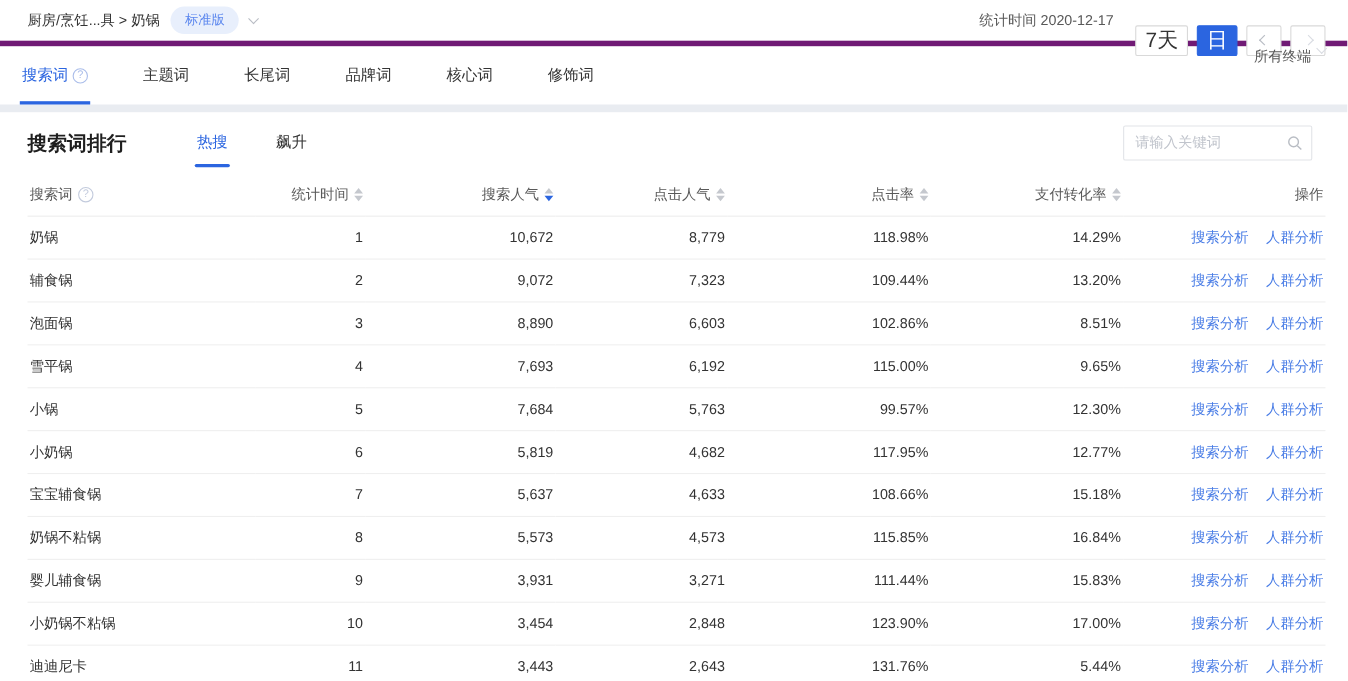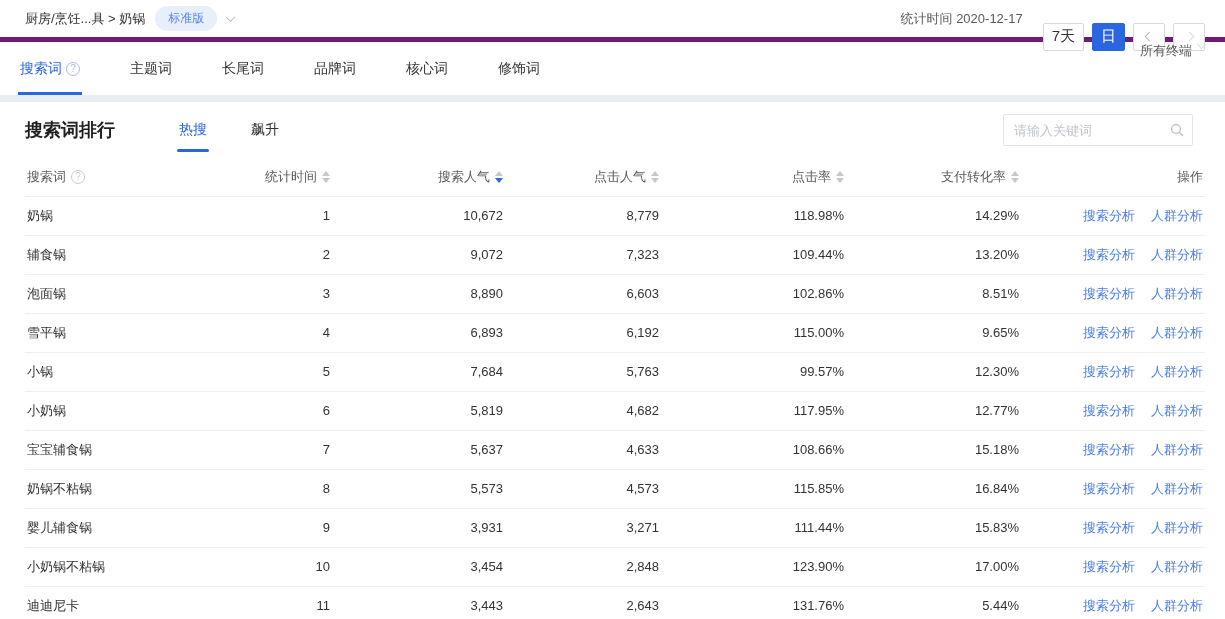--- a/index.html
+++ b/index.html
@@ -8,21 +8,21 @@
 
   
   .topbar { height:42px; display:flex; align-items:center; padding:0 20px 0 25px;
     border-bottom:5px solid #701a75; }
   .breadcrumb { font-size:13px; color:#333; display:flex; align-items:center; gap:10px; cursor:pointer; }
   .badge { background:var(--badge-bg,#e8effc); color:var(--badge-text,#5a86ee);
     font-size:12px; padding:4px 13px; border-radius:13px;font-family:Liberation Mono, monospace; }
   .topbar-right { margin-left:auto; display:flex; align-items:center; gap:8px; }
   .stat-time { font-size:13px; color:#595959; margin-right:12px; }
   .tb-btn { min-width:32px; height:28px; padding:0 8px; background:#fff;
-    border:1px solid #d9d9d9; border-radius:2px; font-size:15px; color:#333;
+    border:1px solid #d9d9d9; border-radius:2px; font-size:19px; color:#333;
     display:inline-flex; align-items:center; justify-content:center; cursor:pointer;margin-top:36px; }
   .tb-btn.active { background:var(--accent,#2b65e0); border-color:var(--accent,#2b65e0); color:#fff; }
   .tb-btn.nav { width:27px; padding:0; }
 
   
   .chev { display:inline-block; width:7px; height:7px;
     border-right:1.5px solid #b8bcc4; border-bottom:1.5px solid #b8bcc4; }
   .chev.down  { transform:rotate(45deg) translate(-1px,-1px); }
   .chev.left  { transform:rotate(135deg); }
   .chev.right { transform:rotate(-45deg); }
@@ -49,23 +49,23 @@
 
   
   .section-header { height:56px; display:flex; align-items:center; padding:0 32px 0 25px; }
   .section-title { font-size:18px; font-weight:bold; color:#1f1f1f; }
   .subtabs { display:flex; gap:40px; margin-left:62px; }
   .subtab { position:relative; font-size:14px; color:#333; padding:6px 2px; cursor:pointer; }
   .subtab.active { color:var(--accent,#2b65e0); }
   .subtab.active::after { content:""; position:absolute; left:0; right:0; bottom:-7px;
     height:3px; background:var(--accent,#2b65e0); border-radius:2px; }
   .searchbox { margin-left:auto; position:relative; }
-  .searchbox input { width:190px; height:32px; border:1px solid #e2e4e8; border-radius:2px;
+  .searchbox input { width:172px; height:32px; border:1px solid #e2e4e8; border-radius:2px;
     font-size:13px; padding:0 32px 0 10px; color:#737373; outline:none;
-    font-family:Liberation Sans, sans-serif; }
+    font-family:Liberation Mono, monospace; }
   .searchbox input::placeholder { color:#c0c4cc; }
   .search-icon { position:absolute; right:9px; top:9px; }
 
   
   .table-wrap { padding:0 20px 0 25px; }
   table { width:1180px; border-collapse:collapse; table-layout:fixed; }
   th, td { font-size:13px; padding:0 2px; overflow:hidden; white-space:nowrap; }
   thead th { height:38px; font-weight:normal; color:#595959; border-bottom:1px solid #ededed; }
   tbody td { height:39px; color:#333; border-bottom:1px solid #efefef; }
   .td-left { text-align:left; }
@@ -240,21 +240,21 @@
           <td class="td-num">3</td>
           <td class="td-num">8,890</td>
           <td class="td-num">6,603</td>
           <td class="td-num">102.86%</td>
           <td class="td-num">8.51%</td>
           <td class="td-actions"><a>搜索分析</a><a>人群分析</a></td>
         </tr>
         <tr>
           <td class="td-left">雪平锅</td>
           <td class="td-num">4</td>
-          <td class="td-num">6,893</td>
+          <td class="td-num">7,693</td>
           <td class="td-num">6,192</td>
           <td class="td-num">115.00%</td>
           <td class="td-num">9.65%</td>
           <td class="td-actions"><a>搜索分析</a><a>人群分析</a></td>
         </tr>
         <tr>
           <td class="td-left">小锅</td>
           <td class="td-num">5</td>
           <td class="td-num">7,684</td>
           <td class="td-num">5,763</td>

